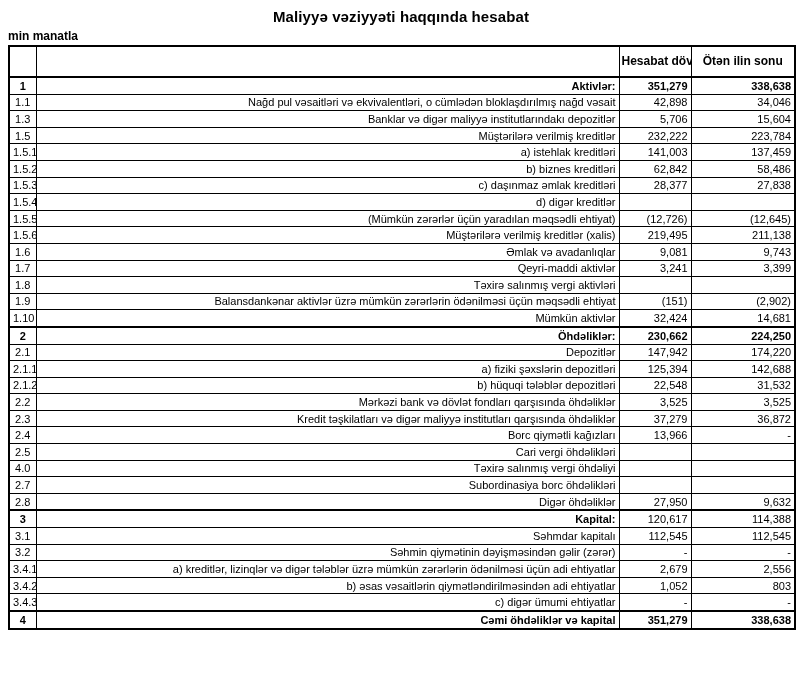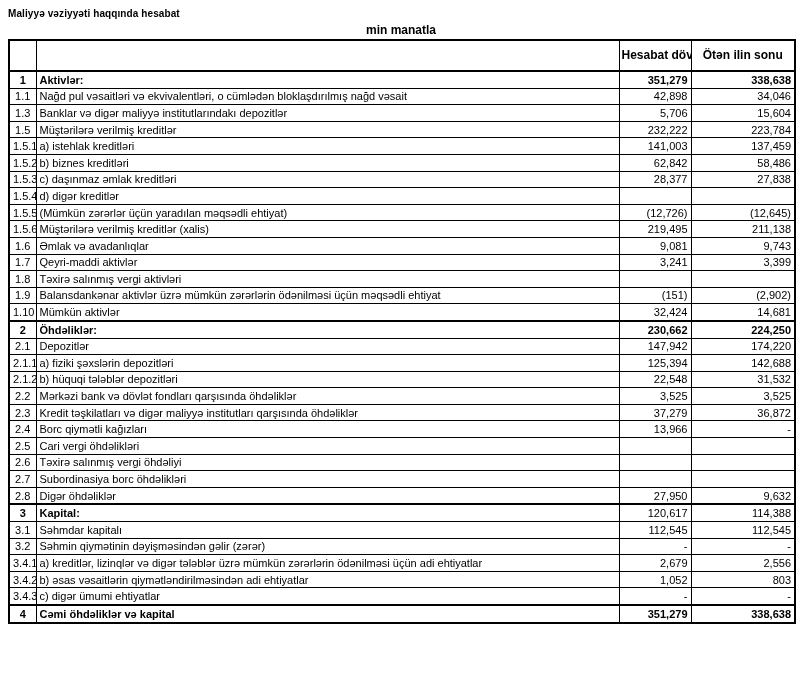--- a/index.html
+++ b/index.html
@@ -3,45 +3,45 @@
 <meta charset="utf-8">
 <style>
   html, body { margin: 0; padding: 0; background: #ffffff; }
   body {
     width: 800px; height: 691px; overflow: hidden;
     font-family: "Liberation Sans", sans-serif; color: #000;
     -webkit-font-smoothing: antialiased;
   }
   .page { padding: 6px 6px 0 8px; width: 786px; }
   .report-title {
-    font-weight: bold; font-size: 10px;
+    text-align: center; font-weight: bold; font-size: 15px;
     margin: 2px 0 4px 0; letter-spacing: 0.1px;
   }
   .unit-note {
-    text-align: center; font-weight: bold; font-size: 12px;
+    text-align: left; font-weight: bold; font-size: 12px;
     margin: 0 0 2px 0;
   }
   table.balance {
     border-collapse: collapse; width: 786px; table-layout: fixed;
     border: 2px solid #000;
   }
   table.balance th, table.balance td {
     border: 1px solid #000; overflow: hidden; white-space: nowrap;
   }
   table.balance thead th {
     height: 29px; font-size: 12px; font-weight: bold; text-align: center;
     vertical-align: middle; line-height: 1.12; padding: 0 2px;
     border-bottom: 2px solid #000;
   }
   table.balance td {
     height: 15.6px; font-size: 11px; vertical-align: middle;
     padding: 0 3px; line-height: 1.1;
   }
   td.no  { text-align: center; padding: 0 1px; font-size: 10.5px; }
-  td.label { text-align: left; padding-left: 4px; }
+  td.label { text-align: right; padding-left: 4px; }
   td.num { text-align: right; padding-right: 4px; }
   tr.section td { border-top: 2px solid #000; }
   tr.section td.no, tr.section td.label { font-weight: bold; }
   tr.vbold td.num { font-weight: bold; margin-top: 12px; }
   .col-no { width: 27px; }
   .col-label { width: 583px; }
   .col-period { width: 72px; }
   .col-prior { width: 104px; }
 </style>
 </head>
@@ -199,21 +199,21 @@
           <td class="num">13,966</td>
           <td class="num">-</td>
         </tr>
         <tr>
           <td class="no">2.5</td>
           <td class="label">Cari vergi öhdəlikləri</td>
           <td class="num"></td>
           <td class="num"></td>
         </tr>
         <tr>
-          <td class="no">2.6</td>
+          <td class="no">4.0</td>
           <td class="label">Təxirə salınmış vergi öhdəliyi</td>
           <td class="num"></td>
           <td class="num"></td>
         </tr>
         <tr>
           <td class="no">2.7</td>
           <td class="label">Subordinasiya borc öhdəlikləri</td>
           <td class="num"></td>
           <td class="num"></td>
         </tr>

